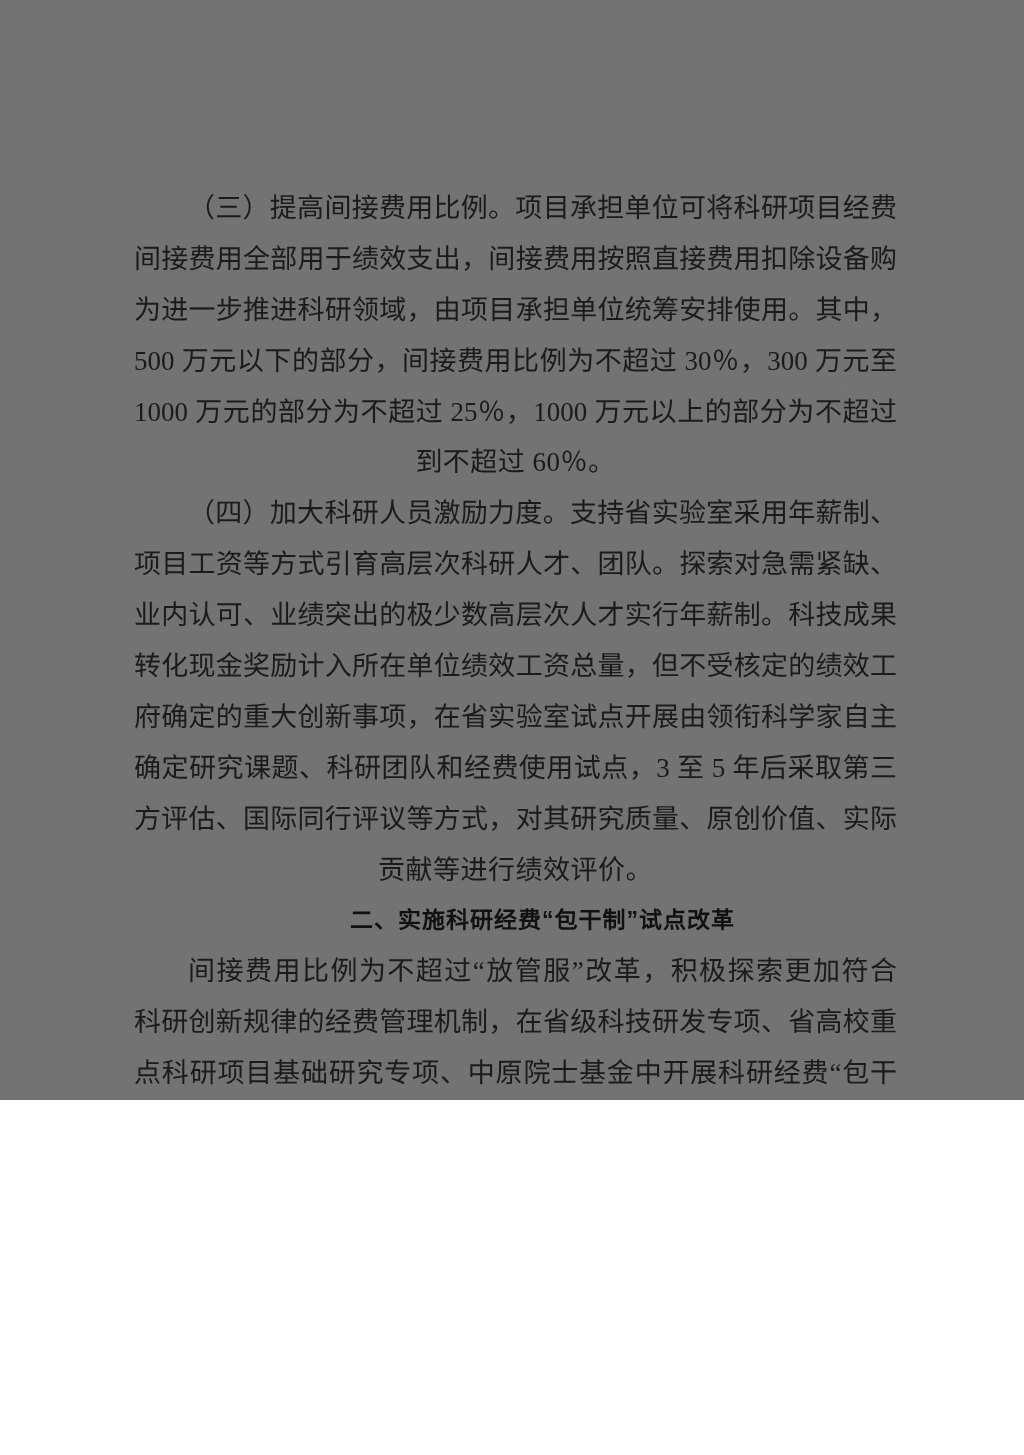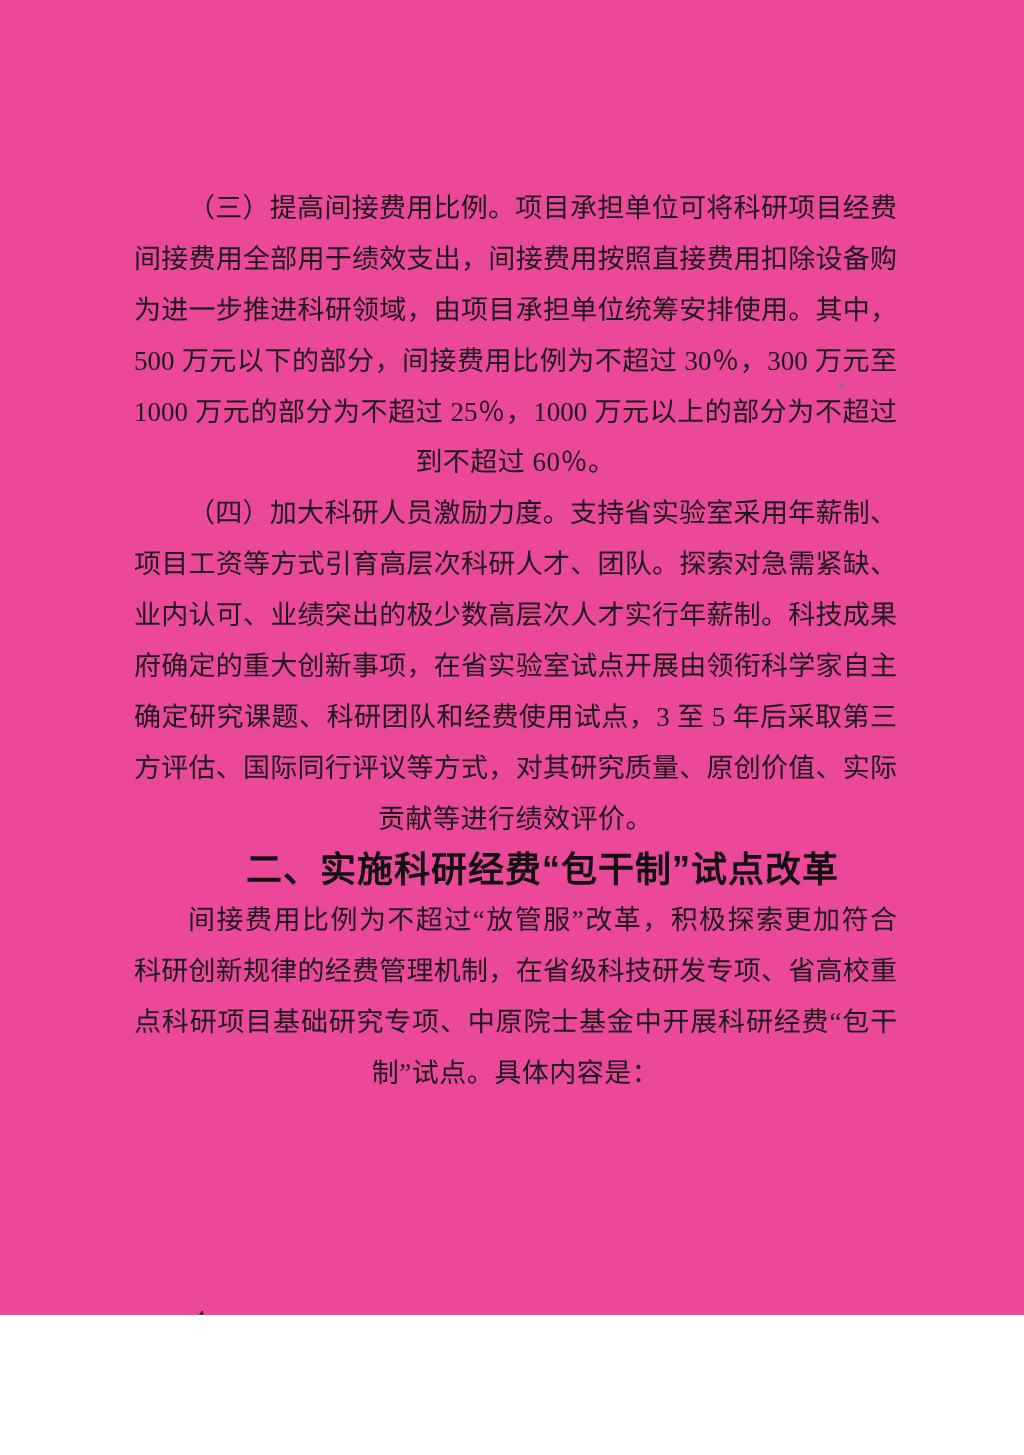--- a/index.html
+++ b/index.html
@@ -8,22 +8,22 @@
   }
   body {
     width: 1024px;
     height: 1455px;
     background: #ffffff;
     font-family: "Liberation Serif", "DejaVu Serif", serif;
   }
   .page {
     position: relative;
     width: 1024px;
-    height: 1315px;
-    background: #ec4899;
+    height: 1100px;
+    background: #737373;
     overflow: hidden;
     color: #1b1b1b;
   }
   .doc-body {
     position: absolute;
     left: 134px;
     top: 183px;
     width: 763px;
   }
   .line {
@@ -39,21 +39,21 @@
     text-align: justify;
     text-align-last: justify;
     letter-spacing: 0;
   }
   .line.indent {
     text-indent: 54px;
   }
   .line.heading {
     font-family: "Liberation Sans", "DejaVu Sans", sans-serif;
     font-weight: 700;
-    font-size: 36px;
+    font-size: 23px;
     letter-spacing: 1px;
     color: #111111;
   }
   .page-footer {
     position: absolute;
     left: 150px;
     top: 1303px;
     font-size: 25px;
     letter-spacing: 6px;
     line-height: 34px;
@@ -76,20 +76,21 @@
 
   <div class="line justify indent">（三）提高间接费用比例。项目承担单位可将科研项目经费</div>
       <div class="line justify">间接费用全部用于绩效支出，间接费用按照直接费用扣除设备购</div>
       <div class="line justify">为进一步推进科研领域，由项目承担单位统筹安排使用。其中，</div>
       <div class="line justify">500 万元以下的部分，间接费用比例为不超过 30％，300 万元至</div>
       <div class="line justify">1000 万元的部分为不超过 25％，1000 万元以上的部分为不超过</div>
       <div class="line">到不超过 60％。</div>
       <div class="line justify indent">（四）加大科研人员激励力度。支持省实验室采用年薪制、</div>
       <div class="line justify">项目工资等方式引育高层次科研人才、团队。探索对急需紧缺、</div>
       <div class="line justify">业内认可、业绩突出的极少数高层次人才实行年薪制。科技成果</div>
+      <div class="line justify">转化现金奖励计入所在单位绩效工资总量，但不受核定的绩效工</div>
       <div class="line justify">府确定的重大创新事项，在省实验室试点开展由领衔科学家自主</div>
       <div class="line justify">确定研究课题、科研团队和经费使用试点，3 至 5 年后采取第三</div>
       <div class="line justify">方评估、国际同行评议等方式，对其研究质量、原创价值、实际</div>
       <div class="line">贡献等进行绩效评价。</div>
       <div class="line heading indent">二、实施科研经费“包干制”试点改革</div>
       <div class="line justify indent">间接费用比例为不超过“放管服”改革，积极探索更加符合</div>
       <div class="line justify">科研创新规律的经费管理机制，在省级科技研发专项、省高校重</div>
       <div class="line justify">点科研项目基础研究专项、中原院士基金中开展科研经费“包干</div>
       <div class="line">制”试点。具体内容是：</div>
     </div>

